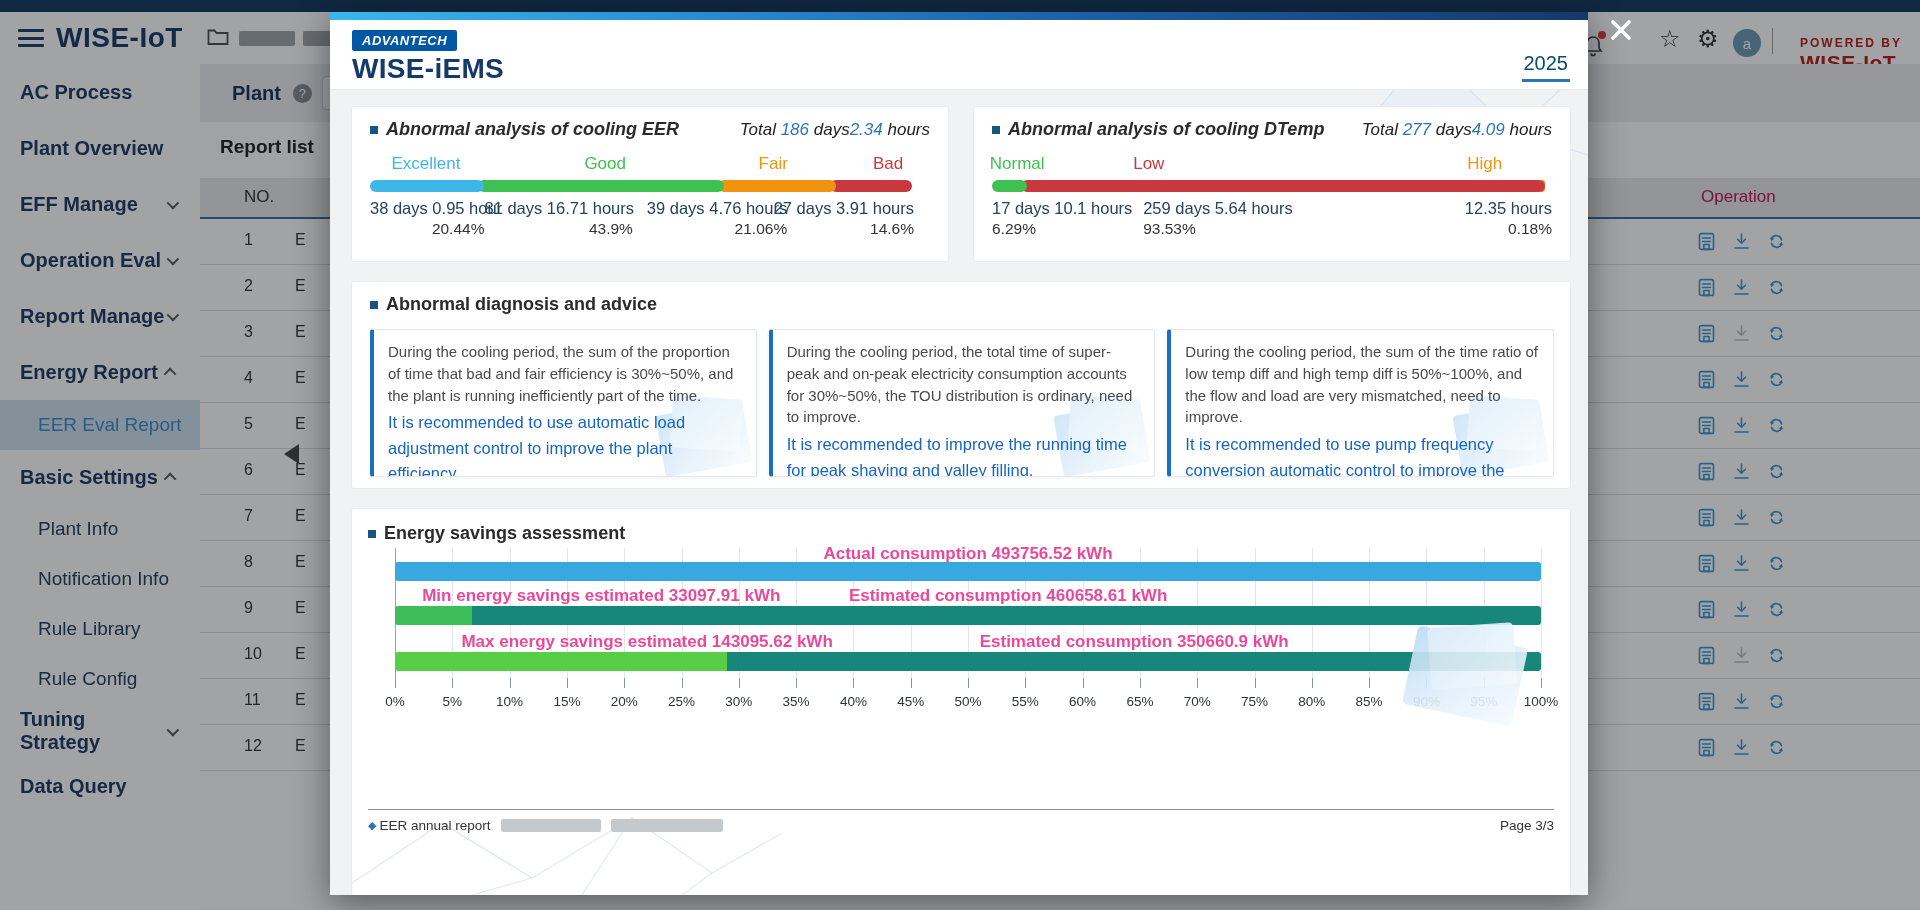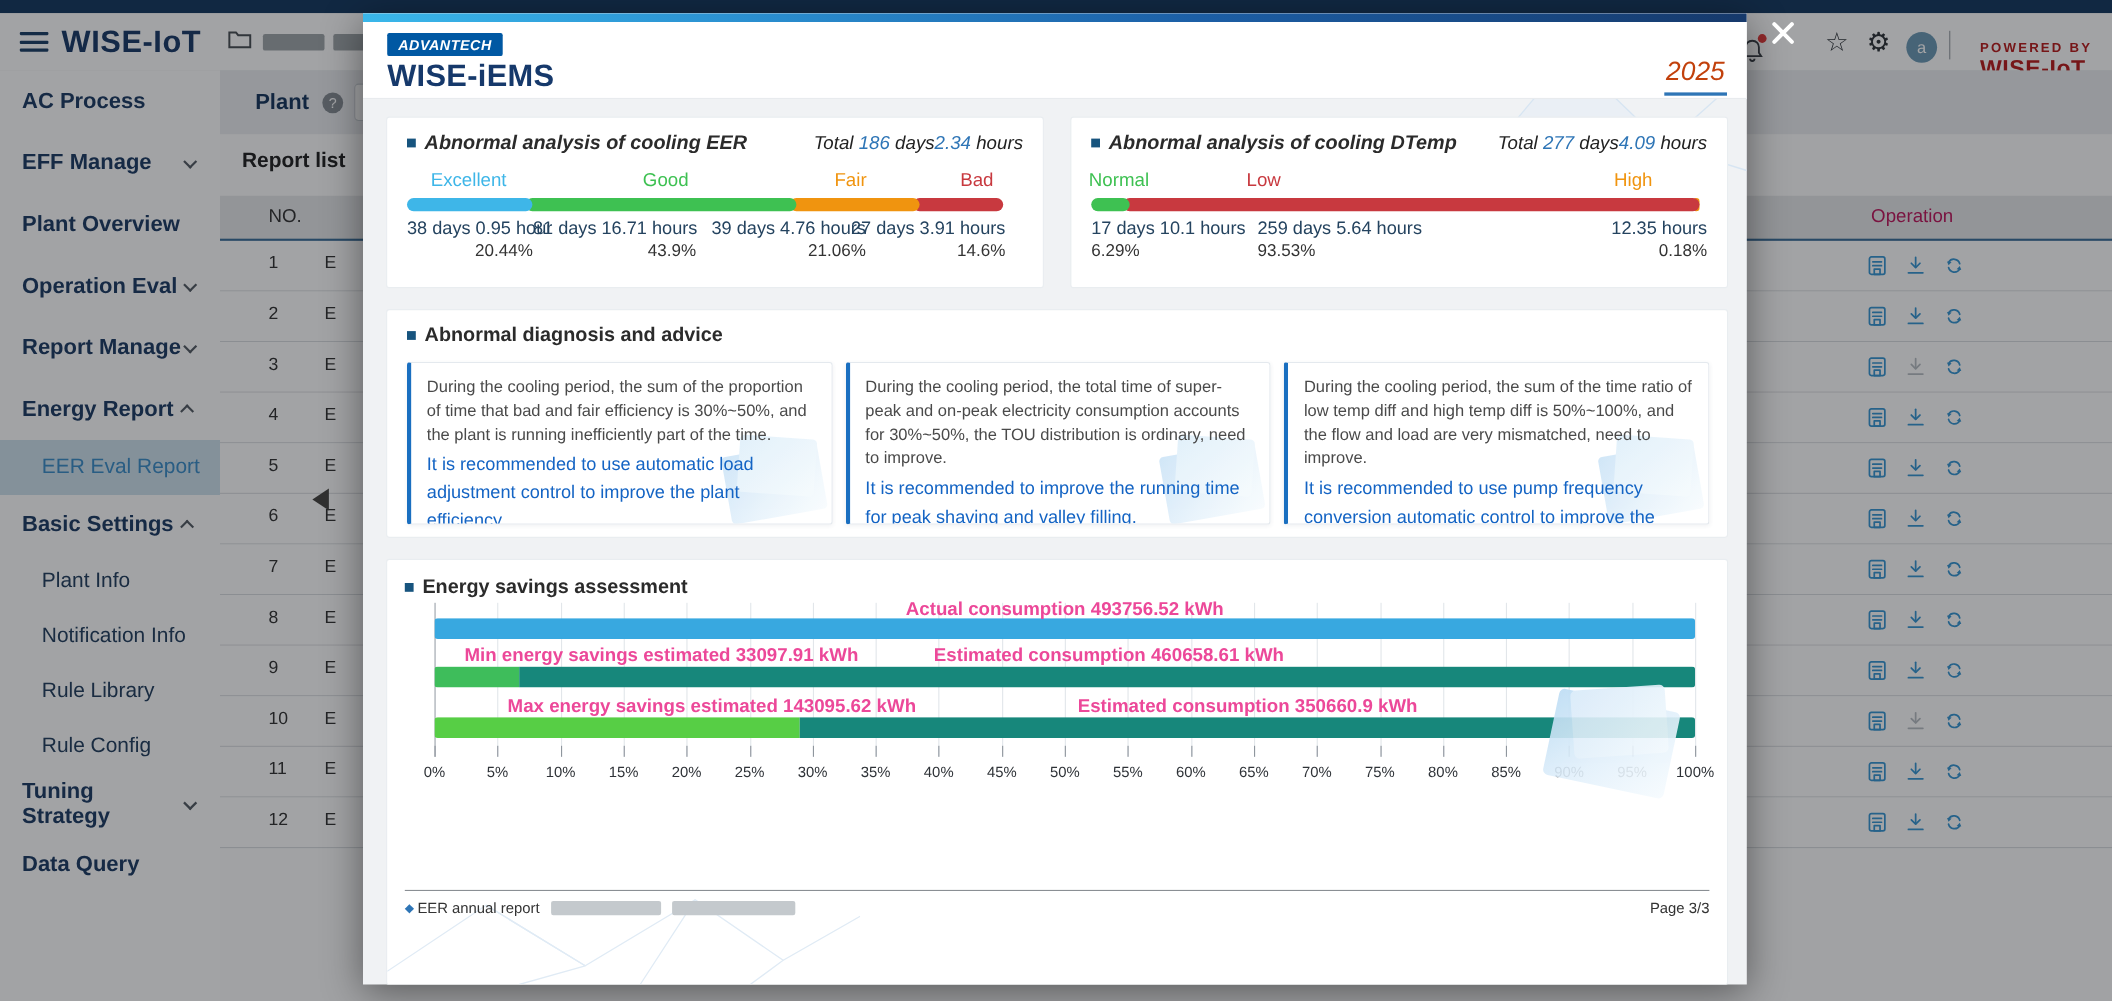--- a/index.html
+++ b/index.html
@@ -65,22 +65,22 @@
   .dim { position:absolute; inset:0; background:rgba(10,13,18,.38); z-index:5; }
 
   
   .modal { position:absolute; left:330px; top:12px; width:1258px; height:883px; background:#f0f2f4;
     z-index:10; box-shadow:0 8px 34px rgba(0,0,0,.45); overflow:hidden; }
   .m-grad { height:8px; background:linear-gradient(90deg,#3ab7ea 0%,#2a8fd0 28%,#1c5fa6 60%,#16396b 100%); }
   .m-header { position:relative; height:70px; background:#fff; border-bottom:1px solid #e8ebee; padding:10px 0 0 22px; }
   .adv-badge { display:inline-block; background:#0058a3; color:#fff; font-size:13px; font-weight:800;
     font-style:italic; letter-spacing:.5px; padding:3px 10px; border-radius:2px; }
   .product { font-size:28px; font-weight:800; color:#16396b; letter-spacing:.3px; margin-top:2px; }
-  .year { position:absolute; right:18px; top:32px; font-size:24px; color:#c2410c;
-    border-bottom:3px solid #2e75b6; padding:0 2px 4px;font-style:italic; }
+  .year { position:absolute; right:18px; top:32px; font-size:20px; color:#0c4a6e;
+    border-bottom:3px solid #2e75b6; padding:0 2px 4px; }
   .m-body { position:relative; height:805px; padding:16px 17px 0 21px; }
 
   .card { background:#fff; border:1px solid #e9edf0; border-radius:3px; }
   .panel-row { display:flex; gap:24px; }
   .panel { width:598px; height:156px; padding:12px 18px 0 18px; position:relative; }
   .panel-top { display:flex; justify-content:space-between; align-items:center;font-style:italic; }
   .p-title { font-size:18px; font-weight:700; color:#2b2b2b; display:flex; align-items:center; gap:8px; }
   .bullet { width:8px; height:8px; background:#17547e; display:inline-block; }
   .total { font-size:17px; color:#222; }
   .total b { color:#2e75b6; font-weight:400; }
@@ -181,25 +181,25 @@
         <div class="l1">POWERED BY</div>
         <div class="l2">WISE-IoT</div>
       </div>
     </div>
 
     <div class="sidebar">
       <div class="side-item">
           <span>AC Process</span>
         </div>
       <div class="side-item">
+          <span>Plant Overview</span>
+        </div>
+      <div class="side-item">
           <span>EFF Manage</span>
           <span class="chev down"></span>
-        </div>
-      <div class="side-item">
-          <span>Plant Overview</span>
         </div>
       <div class="side-item">
           <span>Operation Eval</span>
           <span class="chev down"></span>
         </div>
       <div class="side-item">
           <span>Report Manage</span>
           <span class="chev down"></span>
         </div>
       <div class="side-item">

